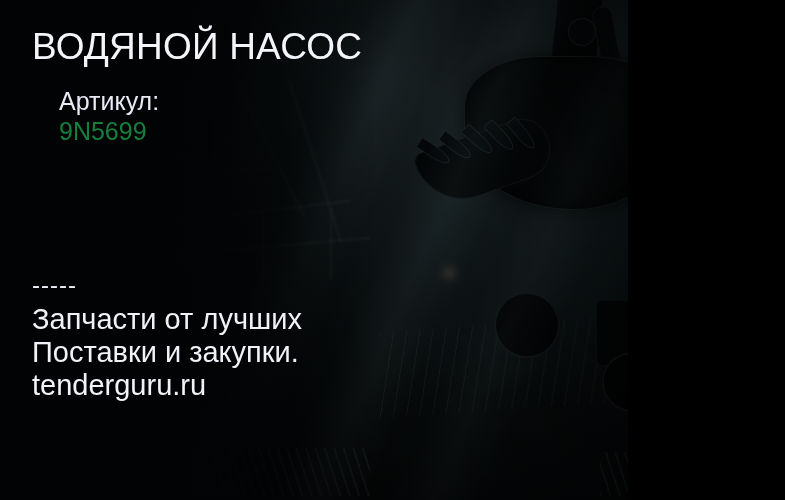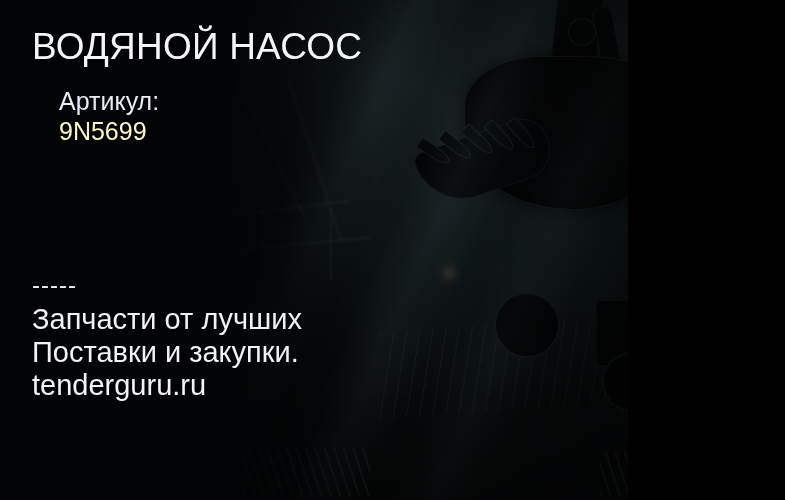--- a/index.html
+++ b/index.html
@@ -192,21 +192,21 @@
   .field {
     position: absolute;
     left: 0;
     font-size: 25px;
     line-height: 30px;
     font-weight: 400;
     color: #e9eaf6;
     white-space: nowrap;
     margin-left: 27px;
   }
-  .field .val { display: block; color: #fef9c3; }
+  .field .val { display: block; color: #15803d; }
   .field-article { top: 86px; }
   .field-maker  { top: 176px; }
 
   .divider {
     position: absolute;
     left: 0;
     top: 272px;
     font-size: 24px;
     line-height: 26px;
     letter-spacing: 1px;

